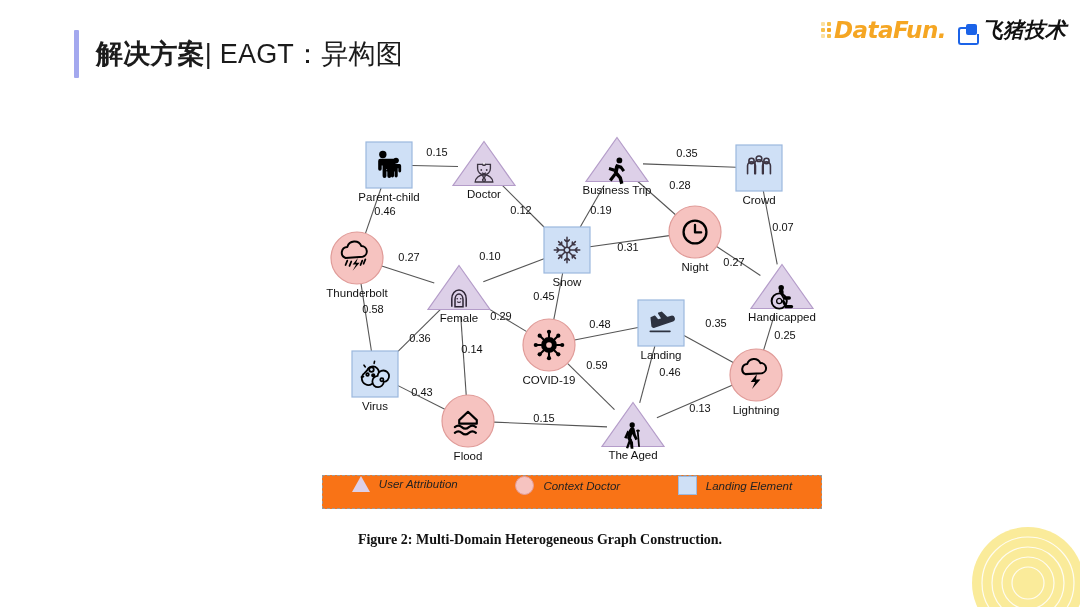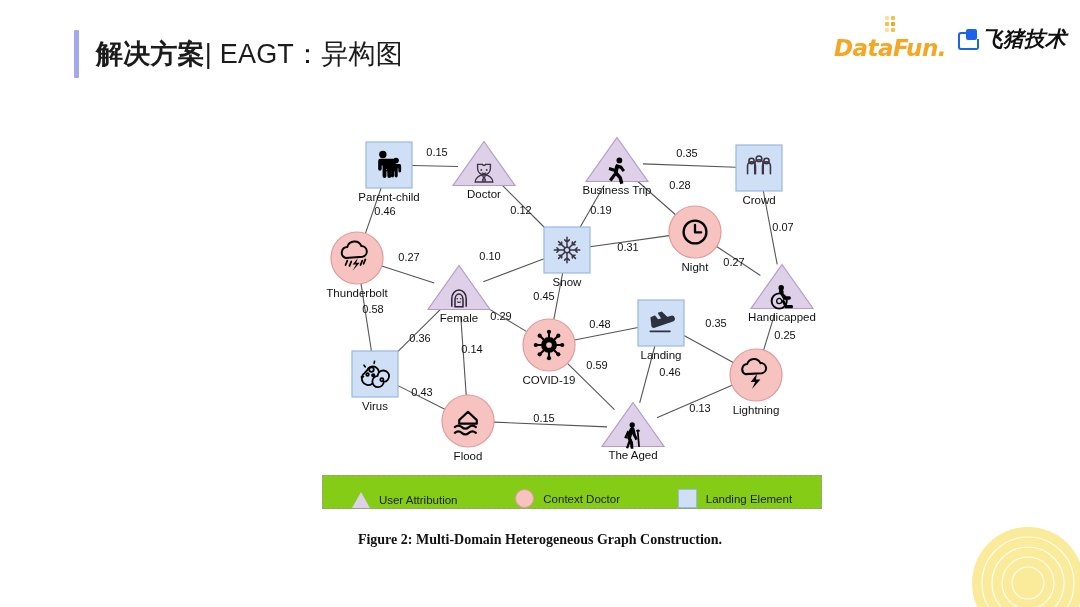--- a/index.html
+++ b/index.html
@@ -11,38 +11,38 @@
   #slide{position:absolute;inset:0;width:1080px;height:607px;overflow:hidden;}
 
   
   .title-bar{position:absolute;left:74px;top:30px;width:5px;height:48px;background:#a3a8ee;border-radius:1px;}
   .title{position:absolute;left:96px;top:36px;font-size:27px;color:#1b1b1b;white-space:nowrap;letter-spacing:.2px;}
   .title .b{font-weight:bold;}
   .title .n{font-weight:normal;}
 
   
   .logos{position:absolute;right:14px;top:16px;display:flex;align-items:center;gap:12px;}
-  .logo-datafun{display:flex;align-items:center;gap:3px;flex-direction:column;}
+  .logo-datafun{display:flex;align-items:center;gap:3px;}
   .df-dots{display:grid;grid-template-columns:repeat(2,4px);grid-template-rows:repeat(3,4px);gap:2px;}
   .df-dots i{display:block;width:4px;height:4px;background:#f5a623;border-radius:1px;}
   .df-dots i.d2{background:#f7c04a;}
   .df-dots i.d3{background:#fbe0a0;}
   .df-text{font-size:23px;font-weight:bold;font-style:italic;color:#f5a623;letter-spacing:-.5px;
            font-family:"DejaVu Sans",sans-serif;}
-  .logo-fliggy{display:flex;align-items:center;gap:4px;}
+  .logo-fliggy{display:flex;align-items:flex-end;gap:4px;}
   .fl-mark{position:relative;width:20px;height:20px;}
   .fl-mark .c1{position:absolute;left:0;top:3px;width:9px;height:14px;border:2.5px solid #1b63e8;border-right:none;border-radius:3px 0 0 3px;}
   .fl-mark .c2{position:absolute;left:8px;top:0;width:11px;height:11px;background:#1b63e8;border-radius:2px;}
   .fl-mark .c3{position:absolute;left:9px;top:10px;width:10px;height:9px;border:2.5px solid #1b63e8;border-left:none;border-top:none;border-radius:0 0 3px 0;}
   .fl-text{font-size:21px;font-weight:bold;font-style:italic;color:#111;letter-spacing:0px;}
   #graph{position:absolute;left:0;top:0;}
 
   .legend{position:absolute;left:322px;top:475px;width:498px;height:32px;
-          border:1.4px dashed #9a9a9a;display:flex;align-items:flex-end;justify-content:space-around;
-          background:#84cc16;}
+          border:1.4px dashed #9a9a9a;display:flex;align-items:flex-start;justify-content:space-around;
+          background:#f97316;font-style:italic;}
   .legend-item{display:flex;align-items:center;gap:9px;}
   .legend-item span.lbl{font-size:11.5px;color:#222;}
   .lg-tri{width:0;height:0;border-left:9px solid transparent;border-right:9px solid transparent;border-bottom:16px solid #ddd0e8;position:relative;}
   .lg-cir{width:17px;height:17px;border-radius:50%;background:#f6c3c0;border:1.2px solid #e39d9a;}
   .lg-sq{width:17px;height:17px;background:#cfe0f6;border:1.2px solid #9db9df;}
 
   .caption{position:absolute;left:0;right:0;top:532px;text-align:center;
            font-family:"Liberation Serif","DejaVu Serif",serif;font-weight:bold;font-size:14px;color:#111;}
 
   

